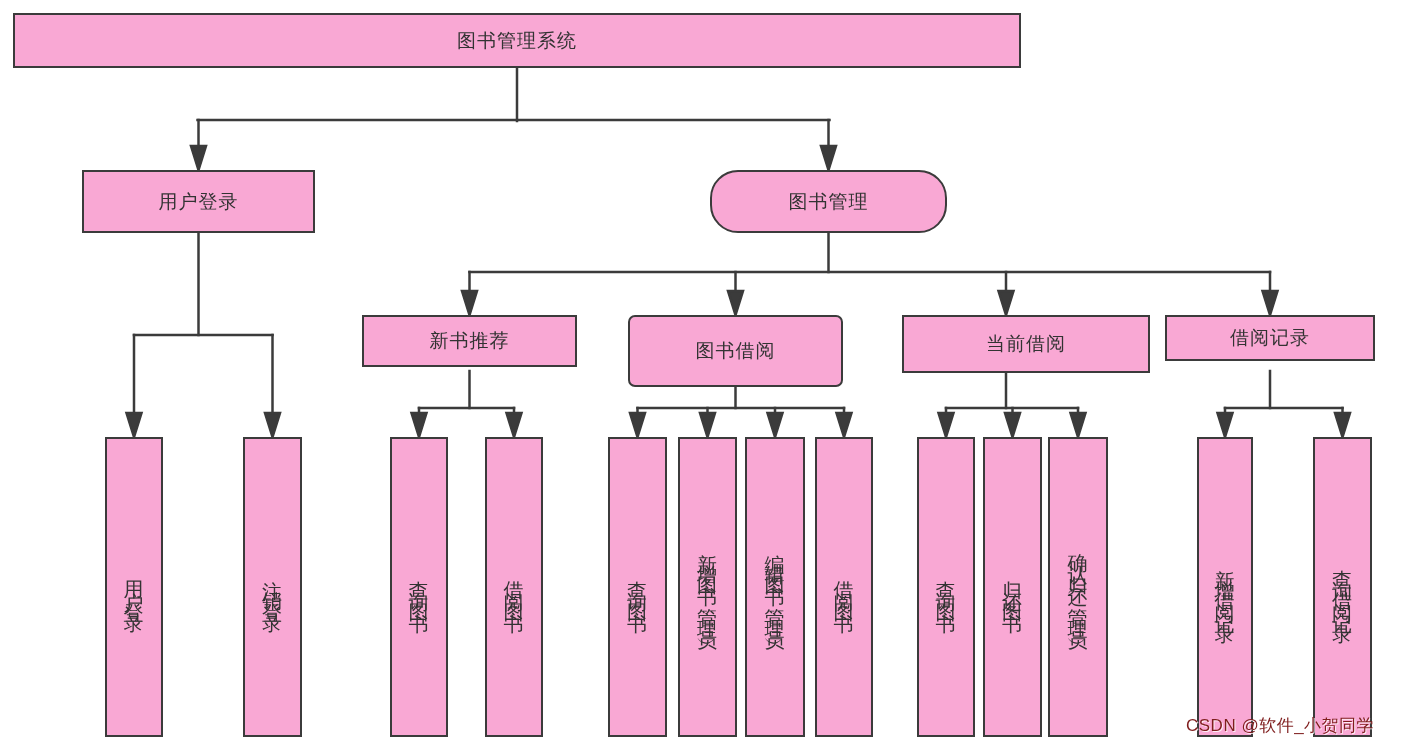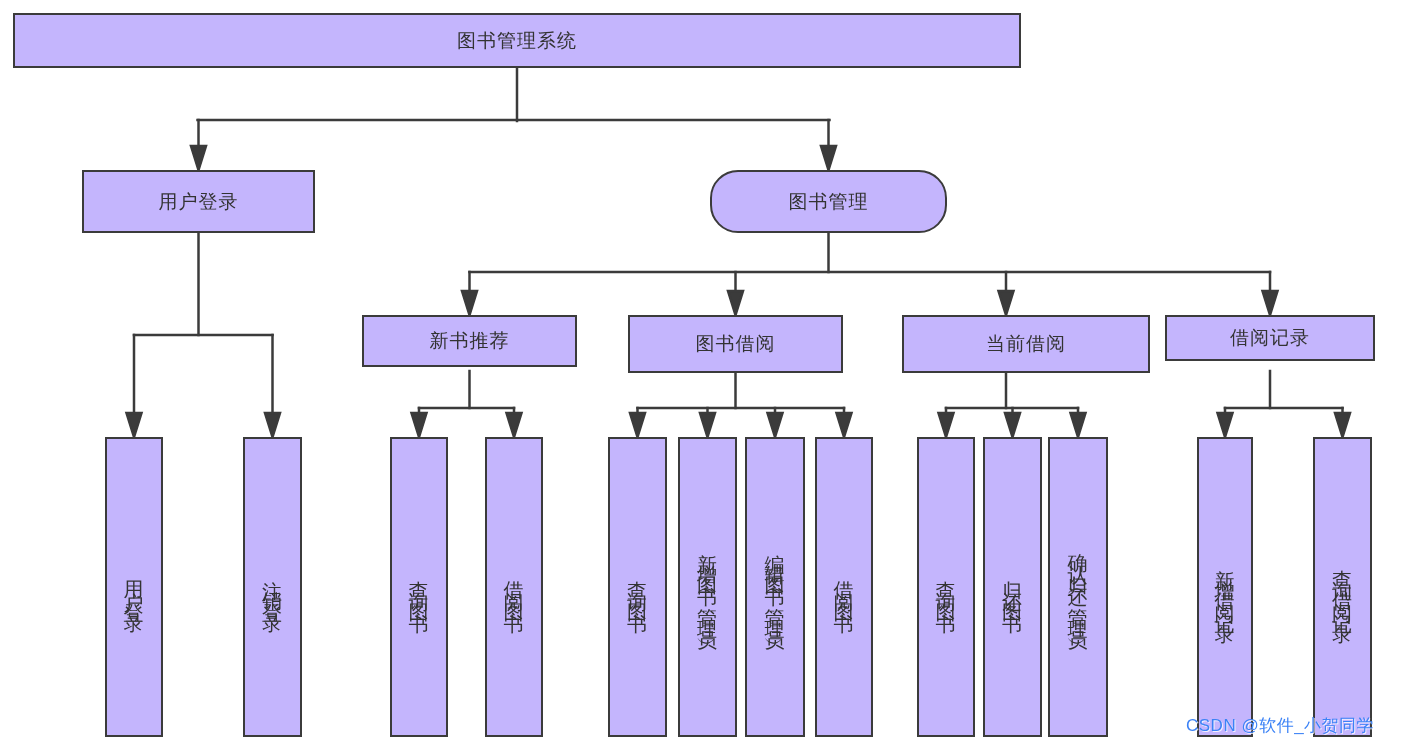--- a/index.html
+++ b/index.html
@@ -13,21 +13,21 @@
   }
   .connector-layer {
     position: absolute;
     left: 0; top: 0;
     width: 1405px; height: 747px;
     pointer-events: none;
   }
   .node {
     position: absolute;
     box-sizing: border-box;
-    background: #c4b5fd;
+    background: #f9a8d4;
     border: 2.5px solid #3b3b3b;
     display: flex;
     align-items: center;
     justify-content: center;
     color: #333333;
     font-size: 19px;
     letter-spacing: 1px;
     text-align: center;
     white-space: nowrap;
   }
@@ -37,21 +37,21 @@
     font-size: 20px;
     letter-spacing: 11px;
     white-space: normal;
     line-height: 1;
   }
   .watermark {
     position: absolute;
     left: 1186px;
     top: 714px;
     font-size: 17px;
-    color: #3b82f6;
+    color: #7f1d1d;
     letter-spacing: 0.5px;
     z-index: 5;
     text-shadow: 1px 1px 0 rgba(255,255,255,0.8);
     white-space: nowrap;
   }
 </style>
 </head>
 <body>
 
 <div class="canvas">
@@ -131,21 +131,21 @@
       <polygon points="1335,413 1350,413 1342.5,437"></polygon>
     </g>
   </svg>
 
   <div class="node" style="left:13px; top:13px; width:1008px; height:55px;">图书管理系统</div>
 
   <div class="node" style="left:82px; top:170px; width:233px; height:63px;">用户登录</div>
   <div class="node" style="left:710px; top:170px; width:237px; height:63px;border-radius:28px;">图书管理</div>
 
   <div class="node" style="left:362px; top:315px; width:215px; height:52px;">新书推荐</div>
-  <div class="node" style="left:628px; top:315px; width:215px; height:58px;">图书借阅</div>
+  <div class="node" style="left:628px; top:315px; width:215px; height:72px;border-radius:7px;">图书借阅</div>
   <div class="node" style="left:902px; top:315px; width:248px; height:58px;">当前借阅</div>
   <div class="node" style="left:1165px; top:315px; width:210px; height:46px;">借阅记录</div>
 
   <div class="node vert" style="left:105px; top:437px; width:58px; height:300px;">用户登录</div>
   <div class="node vert" style="left:243px; top:437px; width:59px; height:300px;">注销登录</div>
 
   <div class="node vert" style="left:390px; top:437px; width:58px; height:300px;">查询图书</div>
   <div class="node vert" style="left:485px; top:437px; width:58px; height:300px;">借阅图书</div>
 
   <div class="node vert" style="left:608px; top:437px; width:59px; height:300px;">查询图书</div>

